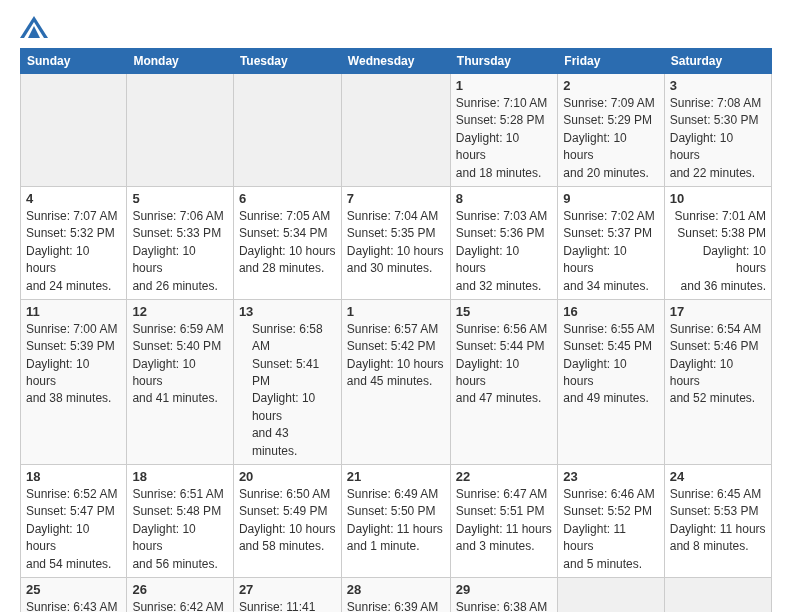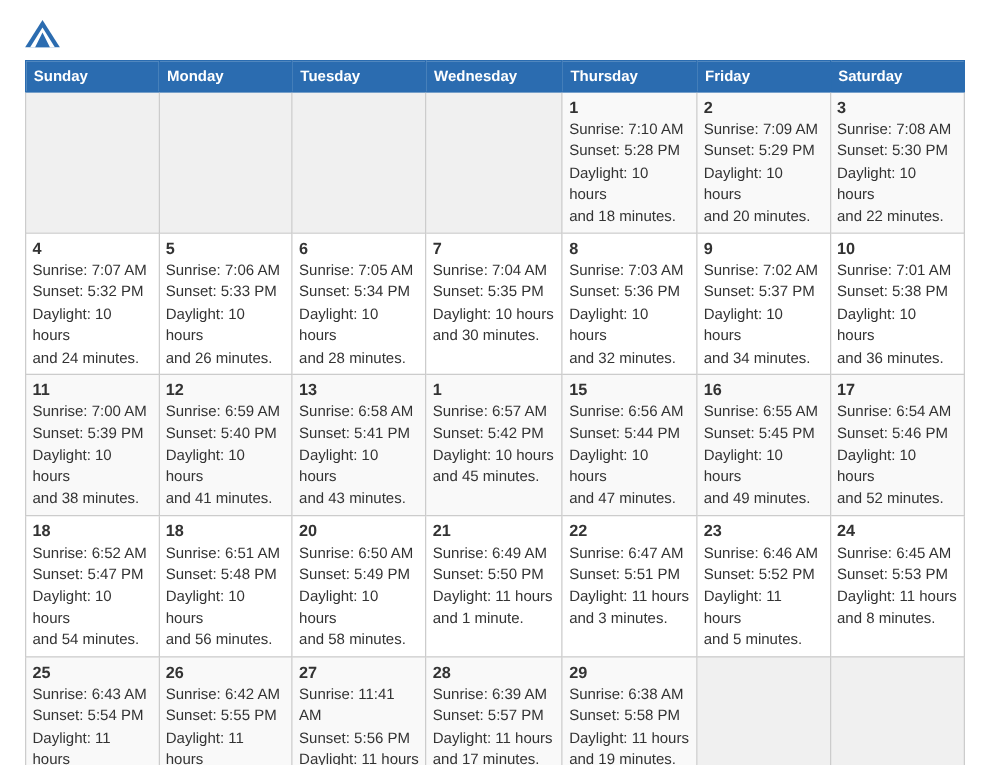--- a/index.html
+++ b/index.html
@@ -185,21 +185,21 @@
           </td>
           <td>
             <div class="day-number">9</div>
             <div class="day-info" style="white-space: pre-line;">Sunrise: 7:02 AM
 Sunset: 5:37 PM
 Daylight: 10 hours
 and 34 minutes.</div>
           </td>
           <td>
             <div class="day-number">10</div>
-            <div class="day-info" style="white-space: pre-line;">Sunrise: 7:01 AM
+            <div class="day-info" style="white-space: pre-line; text-align: right;">Sunrise: 7:01 AM
 Sunset: 5:38 PM
 Daylight: 10 hours
 and 36 minutes.</div>
           </td>
         </tr>
         <tr>
           <td>
             <div class="day-number">11</div>
             <div class="day-info" style="white-space: pre-line;">Sunrise: 7:00 AM
 Sunset: 5:39 PM
@@ -208,21 +208,21 @@
           </td>
           <td>
             <div class="day-number">12</div>
             <div class="day-info" style="white-space: pre-line;">Sunrise: 6:59 AM
 Sunset: 5:40 PM
 Daylight: 10 hours
 and 41 minutes.</div>
           </td>
           <td>
             <div class="day-number">13</div>
-            <div class="day-info" style="white-space: pre-line;">Sunrise: 6:58 AM
+            <div class="day-info" style="white-space: pre-line; margin-left: 13px;">Sunrise: 6:58 AM
 Sunset: 5:41 PM
 Daylight: 10 hours
 and 43 minutes.</div>
           </td>
           <td>
             <div class="day-number">1</div>
             <div class="day-info" style="white-space: pre-line;">Sunrise: 6:57 AM
 Sunset: 5:42 PM
 Daylight: 10 hours
 and 45 minutes.</div>

